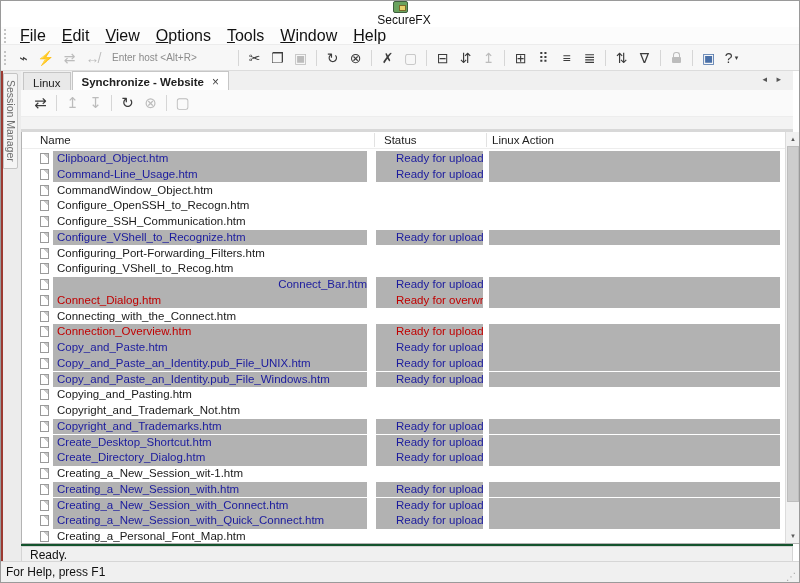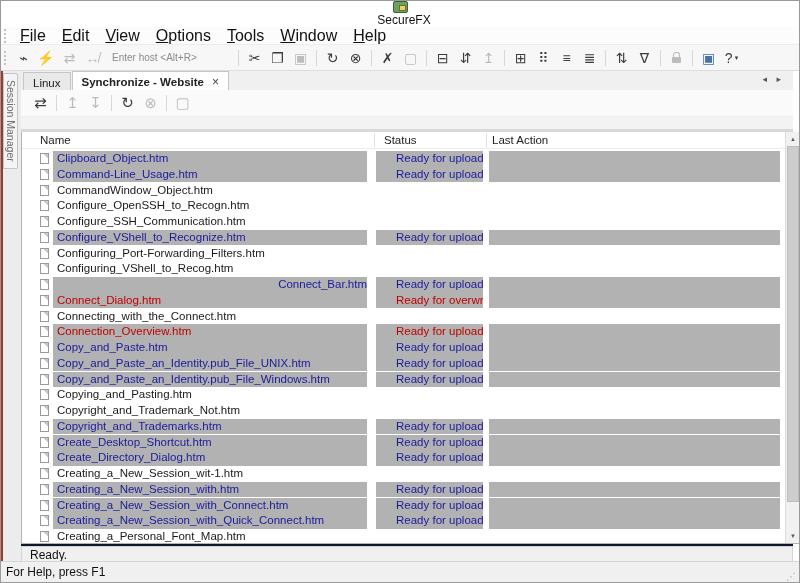--- a/index.html
+++ b/index.html
@@ -35,21 +35,21 @@
   .host-input{width:118px;border:none;outline:none;background:transparent;font-family:"Liberation Sans",sans-serif;font-size:10px;color:#444;margin:0 6px;}
   .host-input::placeholder{color:#8b8b8b;opacity:1;}
   .lockshape{width:9px;height:6px;background:#bcbcbc;border-radius:1px;position:relative;display:inline-block;margin-top:4px;}
   .lockshape::before{content:"";position:absolute;left:1px;top:-5px;width:5px;height:5px;border:1.6px solid #bcbcbc;border-bottom:none;border-radius:3px 3px 0 0;}
   
   .sidebar{position:absolute;left:0;top:70px;width:20px;height:492px;background:#ececec;}
   .rededge{position:absolute;left:0;top:0;bottom:0;width:2px;background:var(--edge);}
   .smtab{position:absolute;left:2px;top:2px;width:15px;height:96px;background:#f4f4f4;border:1px solid #c4c4c4;border-radius:0 2px 2px 0;display:flex;align-items:center;justify-content:center;}
   .smtab span{writing-mode:vertical-rl;font-size:10.5px;color:#6e6e6e;white-space:nowrap;}
   
-  .main{position:absolute;left:20px;top:70px;width:772px;height:492px;background:#0f172a;}
+  .main{position:absolute;left:20px;top:70px;width:772px;height:492px;background:#14532d;}
   .tabbar{position:absolute;top:0;left:0;right:0;height:19px;background:#f0f0f0;}
   .tabs{display:flex;align-items:flex-end;height:19px;padding-left:2px;}
   .tab{height:18px;padding:2px 9px 0 9px;font-size:11.5px;background:#e9e9e9;border:1px solid #c6c6c6;border-bottom:none;margin-right:1px;display:flex;align-items:center;color:#222;}
   .tab.active{background:#fff;font-weight:bold;height:19px;}
   .tab-close{margin-left:8px;font-weight:normal;font-size:12px;color:#444;}
   .tscroll{position:absolute;top:3px;font-size:9px;color:#555;}
   .tscroll.left{right:26px;}
   .tscroll.right{right:12px;}
   .subtoolbar{position:absolute;top:19px;left:0;right:0;height:27px;background:#fafafa;display:flex;align-items:center;padding-left:8px;border-bottom:1px solid #ededed;}
   .subtoolbar .tb-btn{font-size:15px;}
@@ -190,21 +190,21 @@
           <span class="tb-btn off">▢</span>
         </span>
     </div>
 
     <div class="gapzone"></div>
 
     <div class="listpane">
       <div class="lheader">
         <span class="h hname">Name</span>
         <span class="h hstatus">Status</span>
-        <span class="h haction">Last Action</span>
+        <span class="h haction">Linux Action</span>
       </div>
       <div class="rows">
           <div class="row link sel" style="top: 2px;">
             <span class="fileicon"></span>
             <span class="cell cname">Clipboard_Object.htm</span>
             <span class="cell cstatus">Ready for upload</span>
             <span class="cell caction"></span>
           </div>
           <div class="row link sel" style="top: 17.75px;">
             <span class="fileicon"></span>

